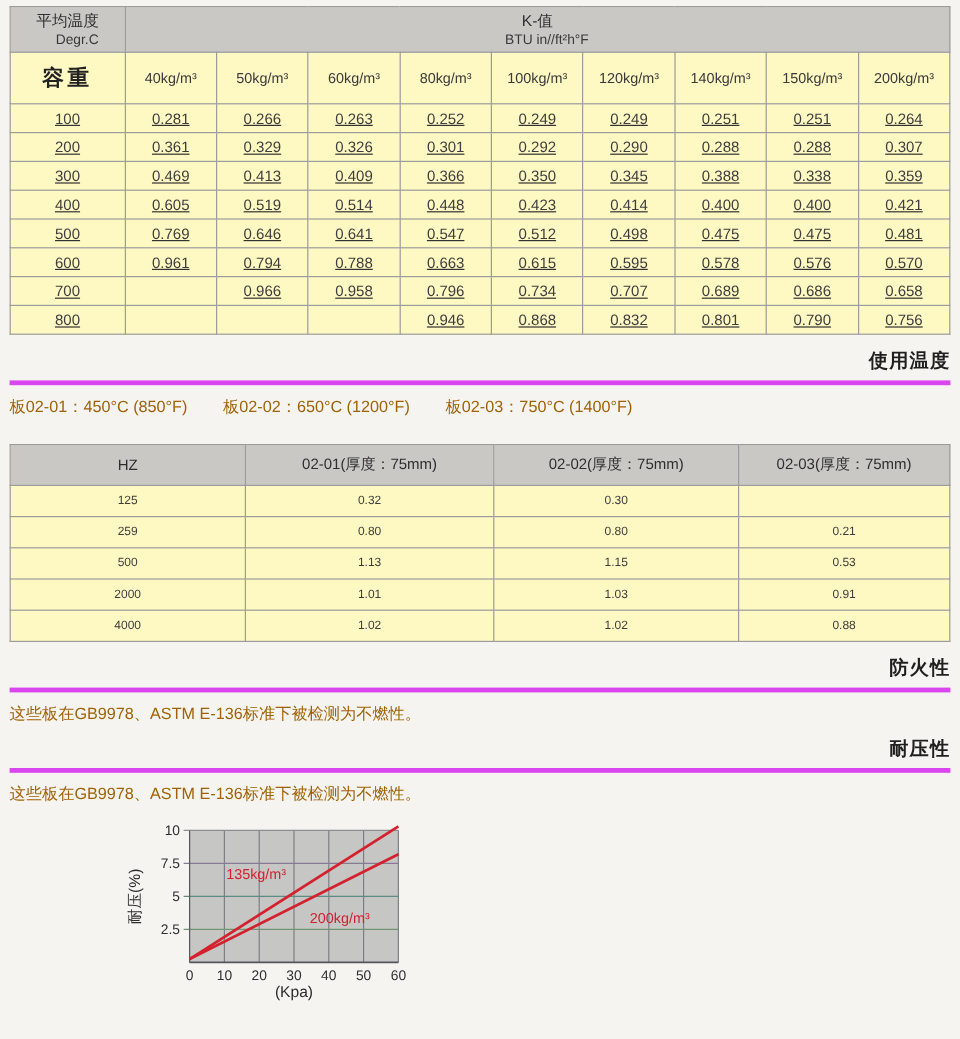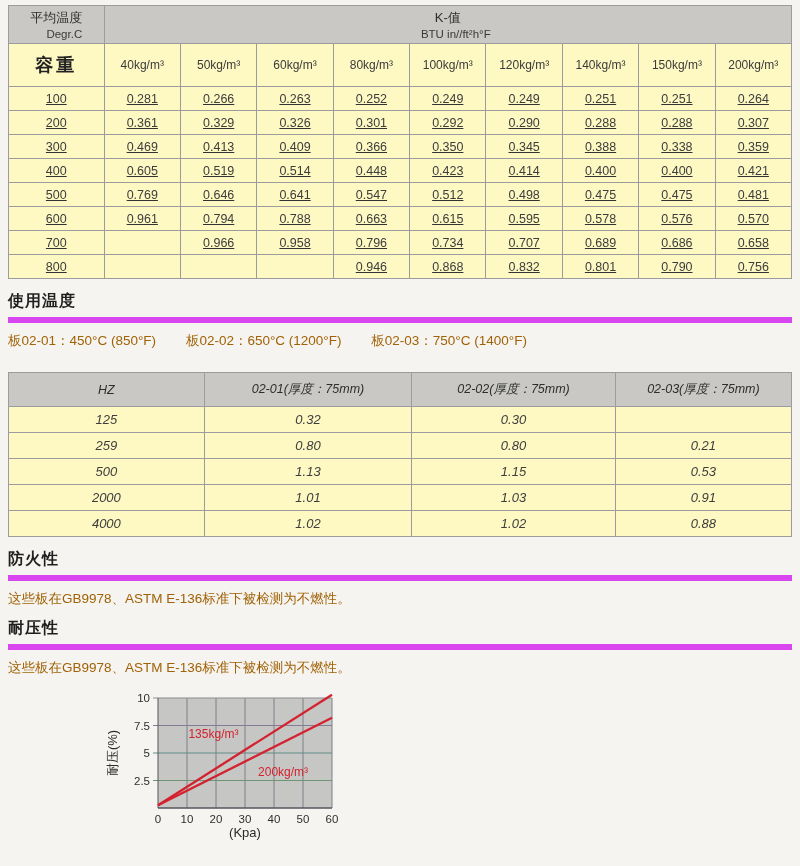--- a/index.html
+++ b/index.html
@@ -11,29 +11,29 @@
   .kv thead tr.gray-row{height:38px;}
   .kv thead tr.cols-row{height:43px;}
   .kv tbody tr{height:24px;text-decoration:underline;}
   .kv tbody td{font-size:12.5px;}
   .head-gray{background:#c9c8c5;}
   .head-gray .l1{font-size:13px;color:#2e2e2e;}
   .head-gray .sub{font-size:11.5px;color:#3a3a3a;margin-top:1px;padding-left:16px;}
   .rowhead{font-size:18px;font-weight:bold;letter-spacing:3px;color:#222;}
   .colhead{font-size:12px;color:#3a3a3a;}
   .section{margin-top:12px;}
-  .sec-title{font-size:16px;font-weight:bold;color:#1f1f1f;letter-spacing:1px;padding:0 0 5px 0;border-bottom:6px solid #d946ef;}
+  .sec-title{font-size:16px;font-weight:bold;color:#1f1f1f;letter-spacing:1px;padding:0 0 5px 0;border-bottom:4px solid #d946ef;text-align:right;}
   .sec-body{margin-top:9px;font-size:13.5px;color:#a16207;}
   .items span{display:inline-block;margin-right:26px;}
   .section.gap{margin-top:22px;}
   .abs{margin-top:13px;}
   .abs thead tr{height:34px;background:#c9c8c5;}
-  .abs thead th{font-size:12.5px;color:#2e2e2e;font-style:italic;}
+  .abs thead th{font-size:12.5px;color:#2e2e2e;}
   .abs tbody tr{height:26px;}
-  .abs tbody td{font-size:13px;font-style:italic;}
+  .abs tbody td{font-size:10px;}
   .chart-wrap{margin:13px 0 0 92px;width:300px;height:151px;}
   .tick{font-size:11.5px;fill:#2f2f2f;}
   .axis-label{font-size:13px;fill:#2b2b2b;}
   .series-label{font-size:12px;}
 </style>
 </head>
 <body>
 
 <div class="page">
 

